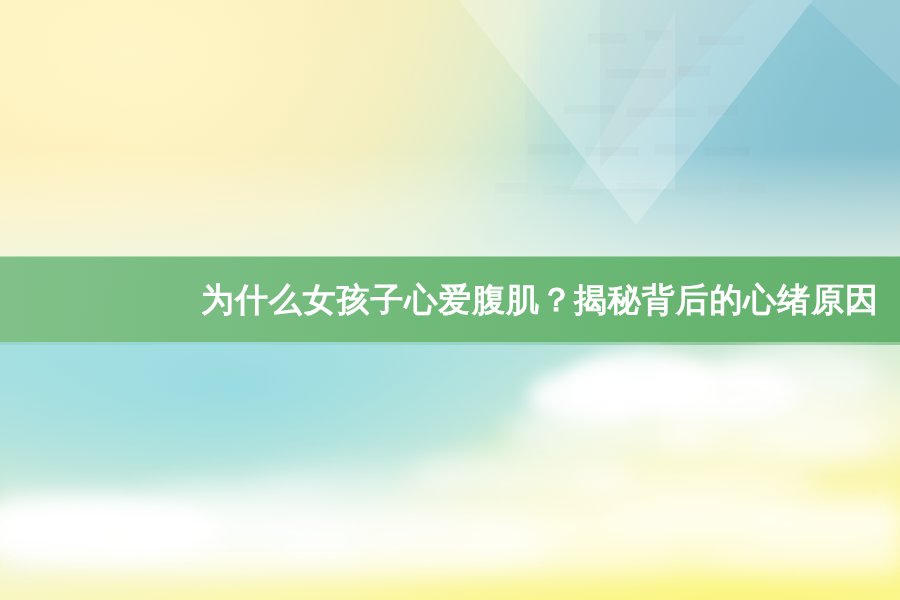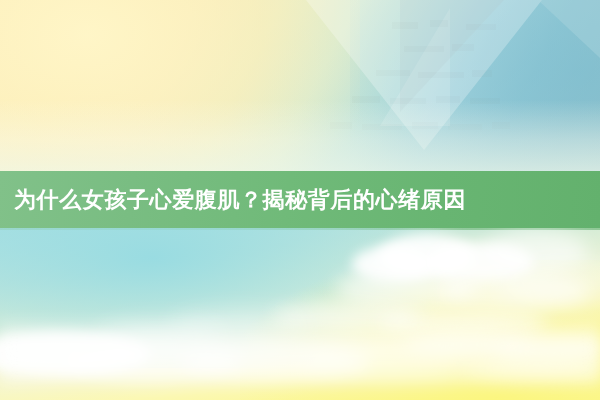--- a/index.html
+++ b/index.html
@@ -124,21 +124,21 @@
     width: 600px;
     height: 57px;
     background: linear-gradient(96deg,
       #81c189 0%,
       #79bd82 22%,
       #70ba79 48%,
       #68b572 74%,
       #63b16d 100%);
     display: flex;
     align-items: center;
-    justify-content: flex-start;
+    justify-content: flex-end;
     box-sizing: border-box;
     padding: 0 14px;
   }
 
   .title-text {
     color: #ffffff;
     font-size: 22px;
     font-weight: bold;
     letter-spacing: 0.6px;
     line-height: 1;

